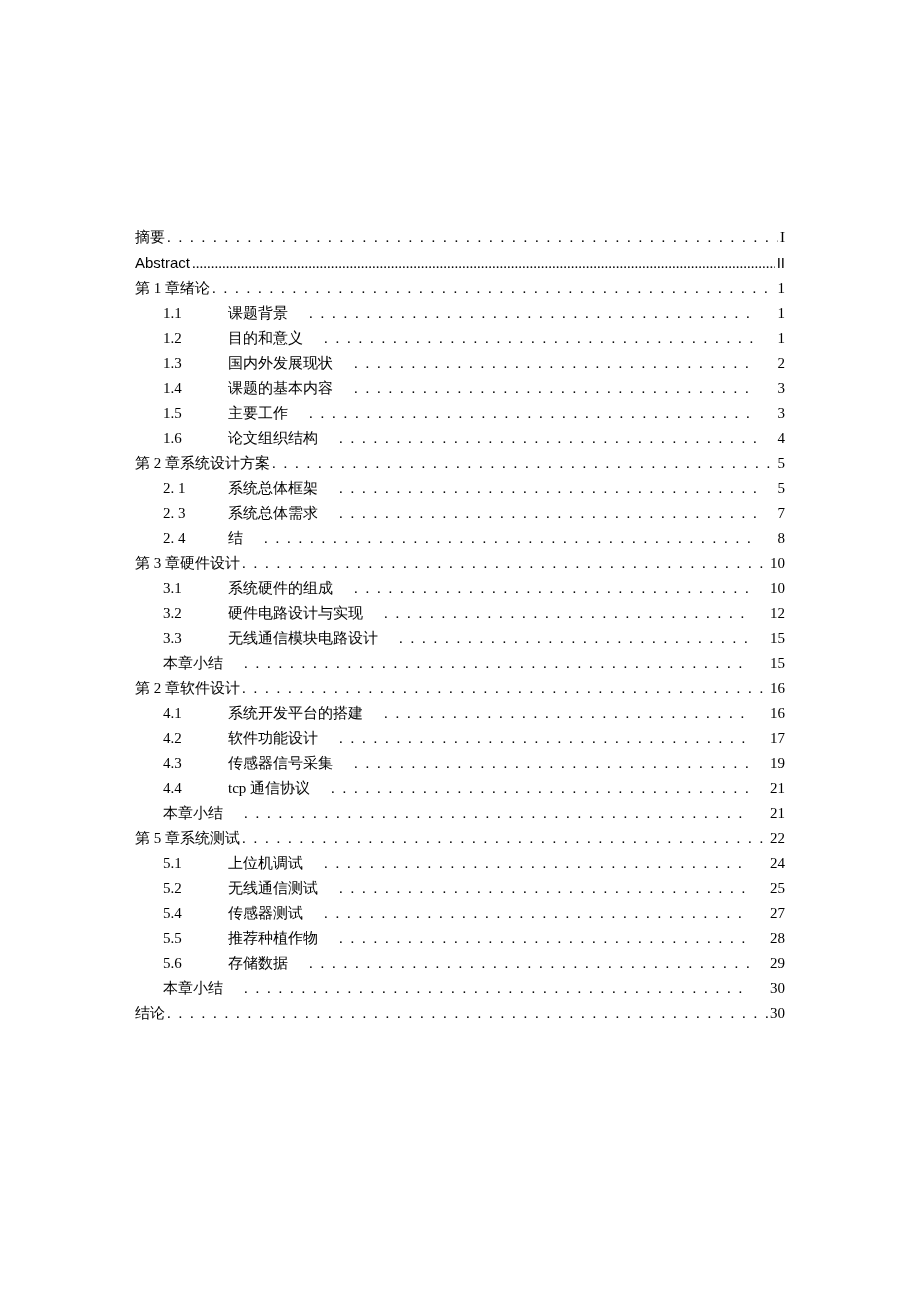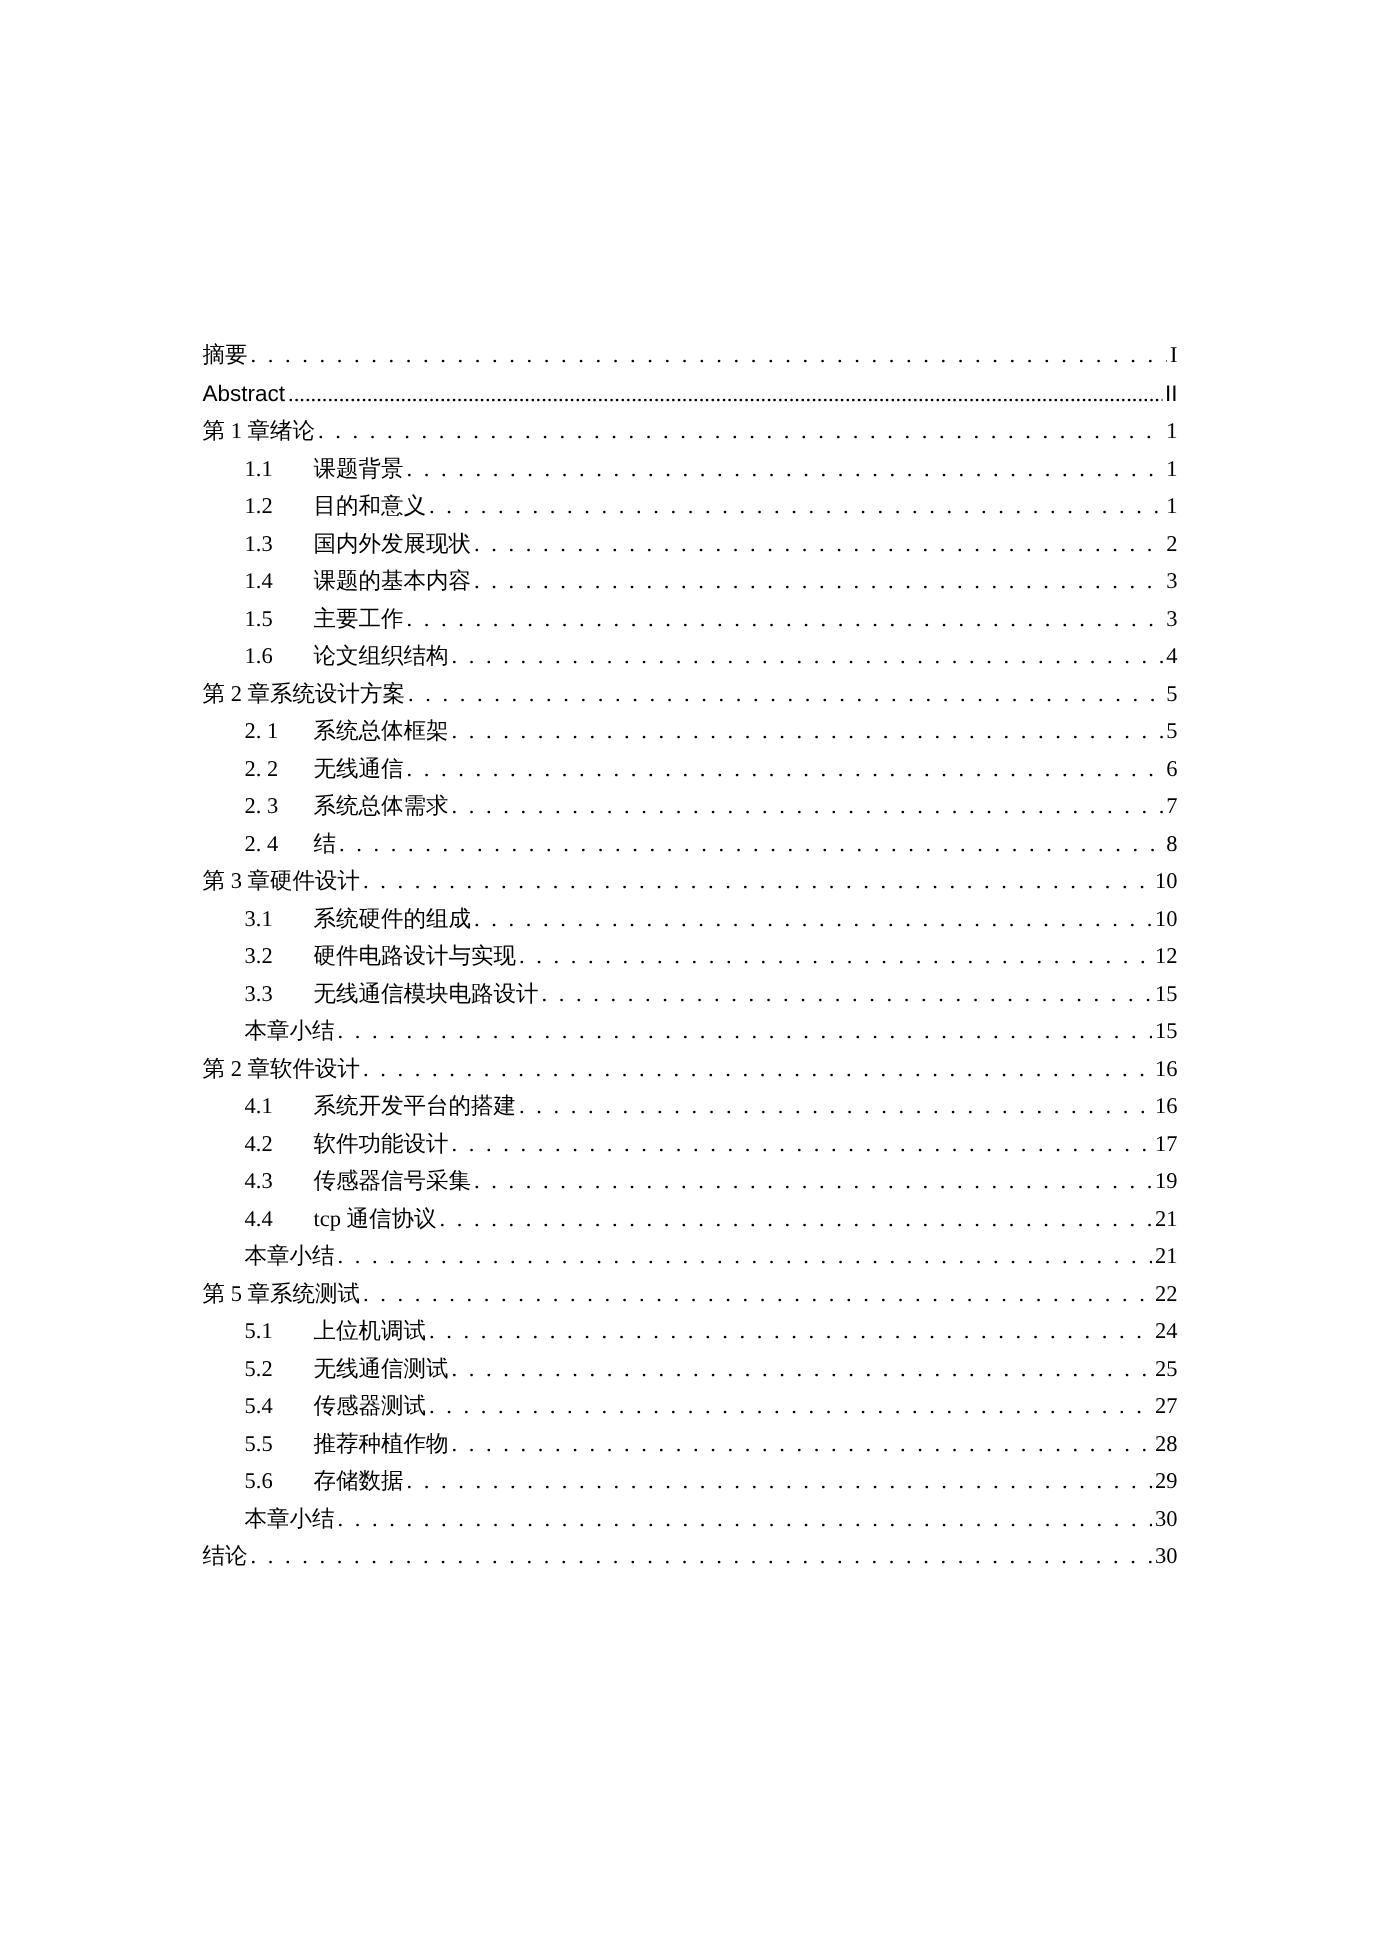--- a/index.html
+++ b/index.html
@@ -20,20 +20,21 @@
       width: 100%;
     }
     .toc-row {
       display: flex;
       align-items: baseline;
       line-height: 25px;
       white-space: nowrap;
     }
     .toc-row.sub {
       padding-left: 28px;
+      gap: 19px;
     }
     .num {
       display: inline-block;
       min-width: 46px;
     }
     .title {
       flex: 0 0 auto;
       text-align: right;
     }
     .leader {
@@ -118,26 +119,20 @@
       <span class="leader"></span>
       <span class="page">5</span>
     </div>
     <div class="toc-row sub">
       <span class="num">2. 1</span>
       <span class="title">系统总体框架</span>
       <span class="leader"></span>
       <span class="page">5</span>
     </div>
     <div class="toc-row sub">
-      <span class="num">2. 2</span>
-      <span class="title">无线通信</span>
-      <span class="leader"></span>
-      <span class="page">6</span>
-    </div>
-    <div class="toc-row sub">
       <span class="num">2. 3</span>
       <span class="title">系统总体需求</span>
       <span class="leader"></span>
       <span class="page">7</span>
     </div>
     <div class="toc-row sub">
       <span class="num">2. 4</span>
       <span class="title">      结</span>
       <span class="leader"></span>
       <span class="page">8</span>

